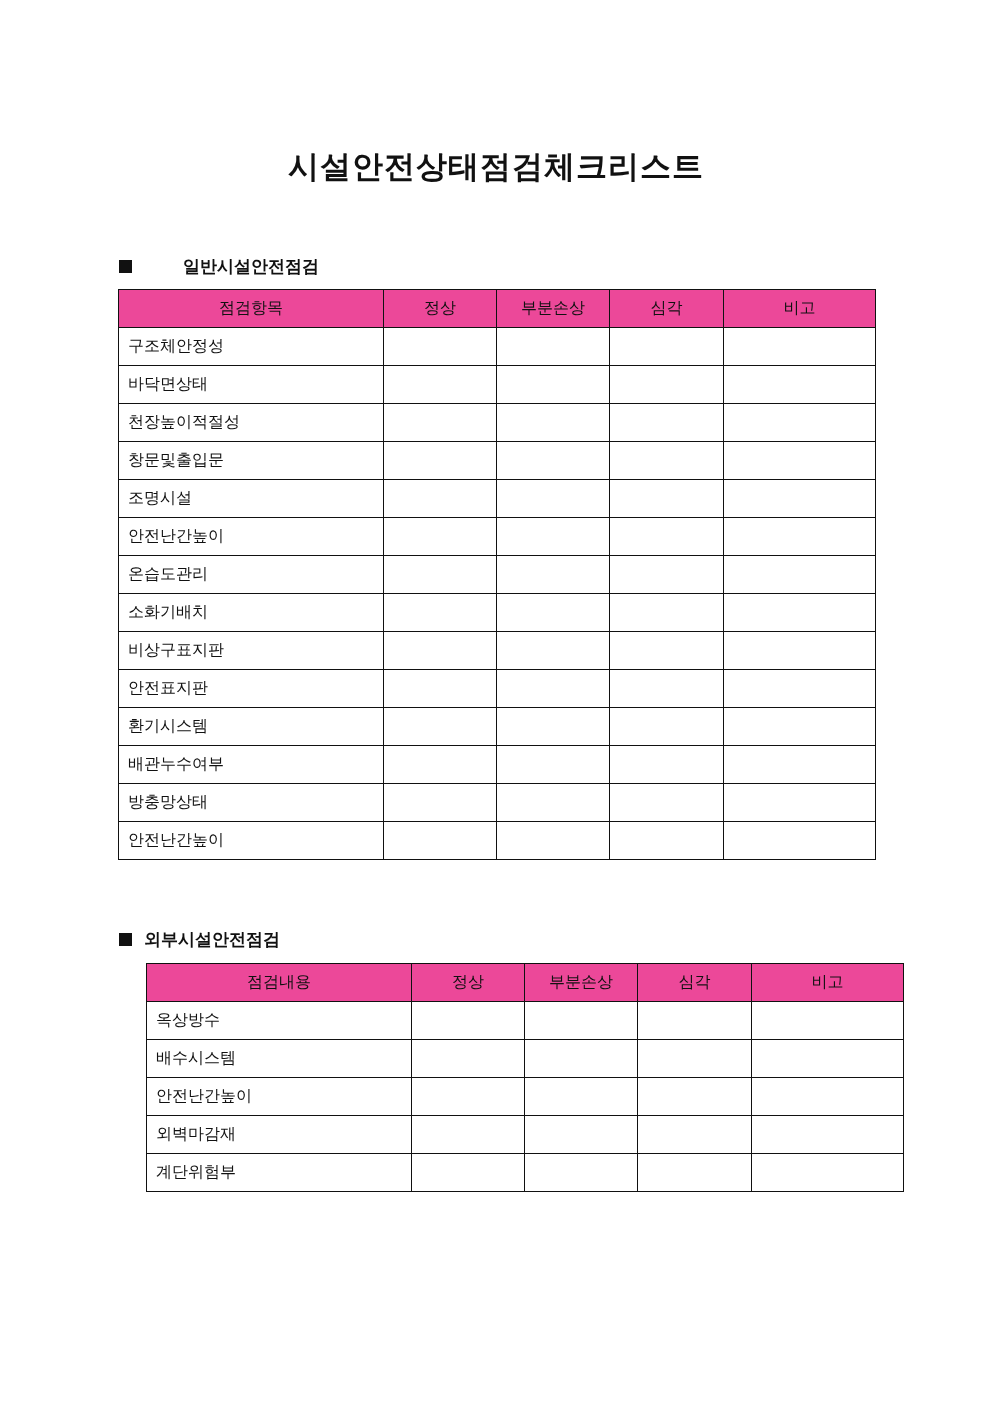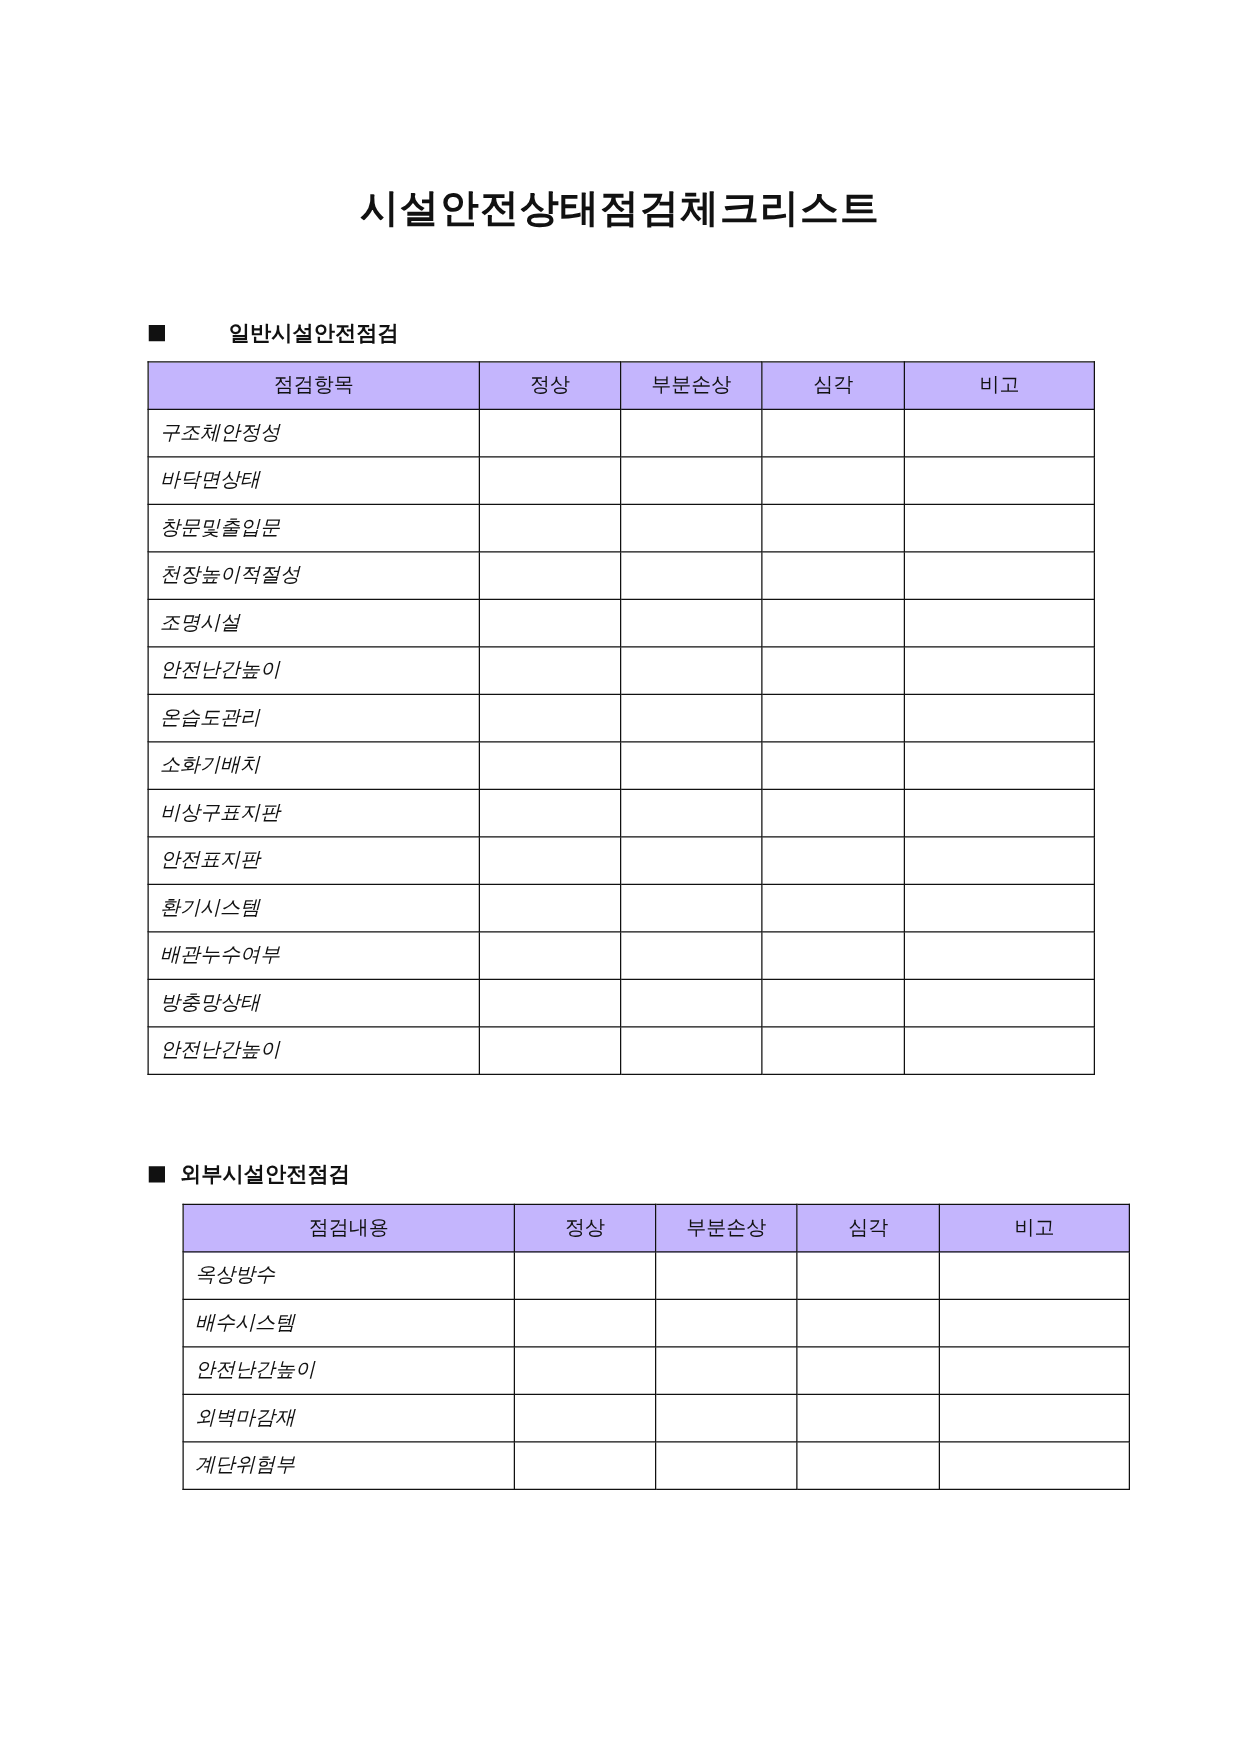--- a/index.html
+++ b/index.html
@@ -2,22 +2,22 @@
 <html><head>
 <meta charset="utf-8">
 <style>
   html, body { margin: 0; padding: 0; background: #ffffff; }
   body { width: 992px; height: 1403px; position: relative; font-family: "DejaVu Sans", "Liberation Sans", sans-serif; color: #111; }
   .title { position: absolute; top: 146px; left: 0; width: 992px; text-align: center; font-size: 31px; font-weight: bold; letter-spacing: 1px; }
   .section-title { position: absolute; left: 119px; font-size: 17px; font-weight: bold; display: flex; align-items: center; }
   .section-title .sq { display: inline-block; width: 13px; height: 13px; background: #111; margin-right: 12px; }
   table { position: absolute; left: 118px; border-collapse: collapse; table-layout: fixed; width: 757px; }
   td, th { border: 1px solid #111; height: 37px; padding: 0; font-size: 16px; font-weight: normal; }
-  th { background: #c4b5fd; text-align: center; }
-  td.item { padding-left: 9px; text-align: left; font-style: italic; }
+  th { background: #ec4899; text-align: center; }
+  td.item { padding-left: 9px; text-align: left; }
   col.c1 { width: 265px; } col.c2 { width: 113px; } col.c3 { width: 113px; } col.c4 { width: 114px; } col.c5 { width: 152px; }
 </style>
 </head>
 <body>
 
 <div class="title">시설안전상태점검체크리스트</div>
 
 <div class="section-title" style="top:255px;gap:39px;">
   <span class="sq"></span>
   <span>일반시설안전점검</span>
@@ -48,28 +48,28 @@
         <td></td>
       </tr>
       <tr>
         <td class="item">바닥면상태</td>
         <td></td>
         <td></td>
         <td></td>
         <td></td>
       </tr>
       <tr>
+        <td class="item">천장높이적절성</td>
+        <td></td>
+        <td></td>
+        <td></td>
+        <td></td>
+      </tr>
+      <tr>
         <td class="item">창문및출입문</td>
-        <td></td>
-        <td></td>
-        <td></td>
-        <td></td>
-      </tr>
-      <tr>
-        <td class="item">천장높이적절성</td>
         <td></td>
         <td></td>
         <td></td>
         <td></td>
       </tr>
       <tr>
         <td class="item">조명시설</td>
         <td></td>
         <td></td>
         <td></td>

